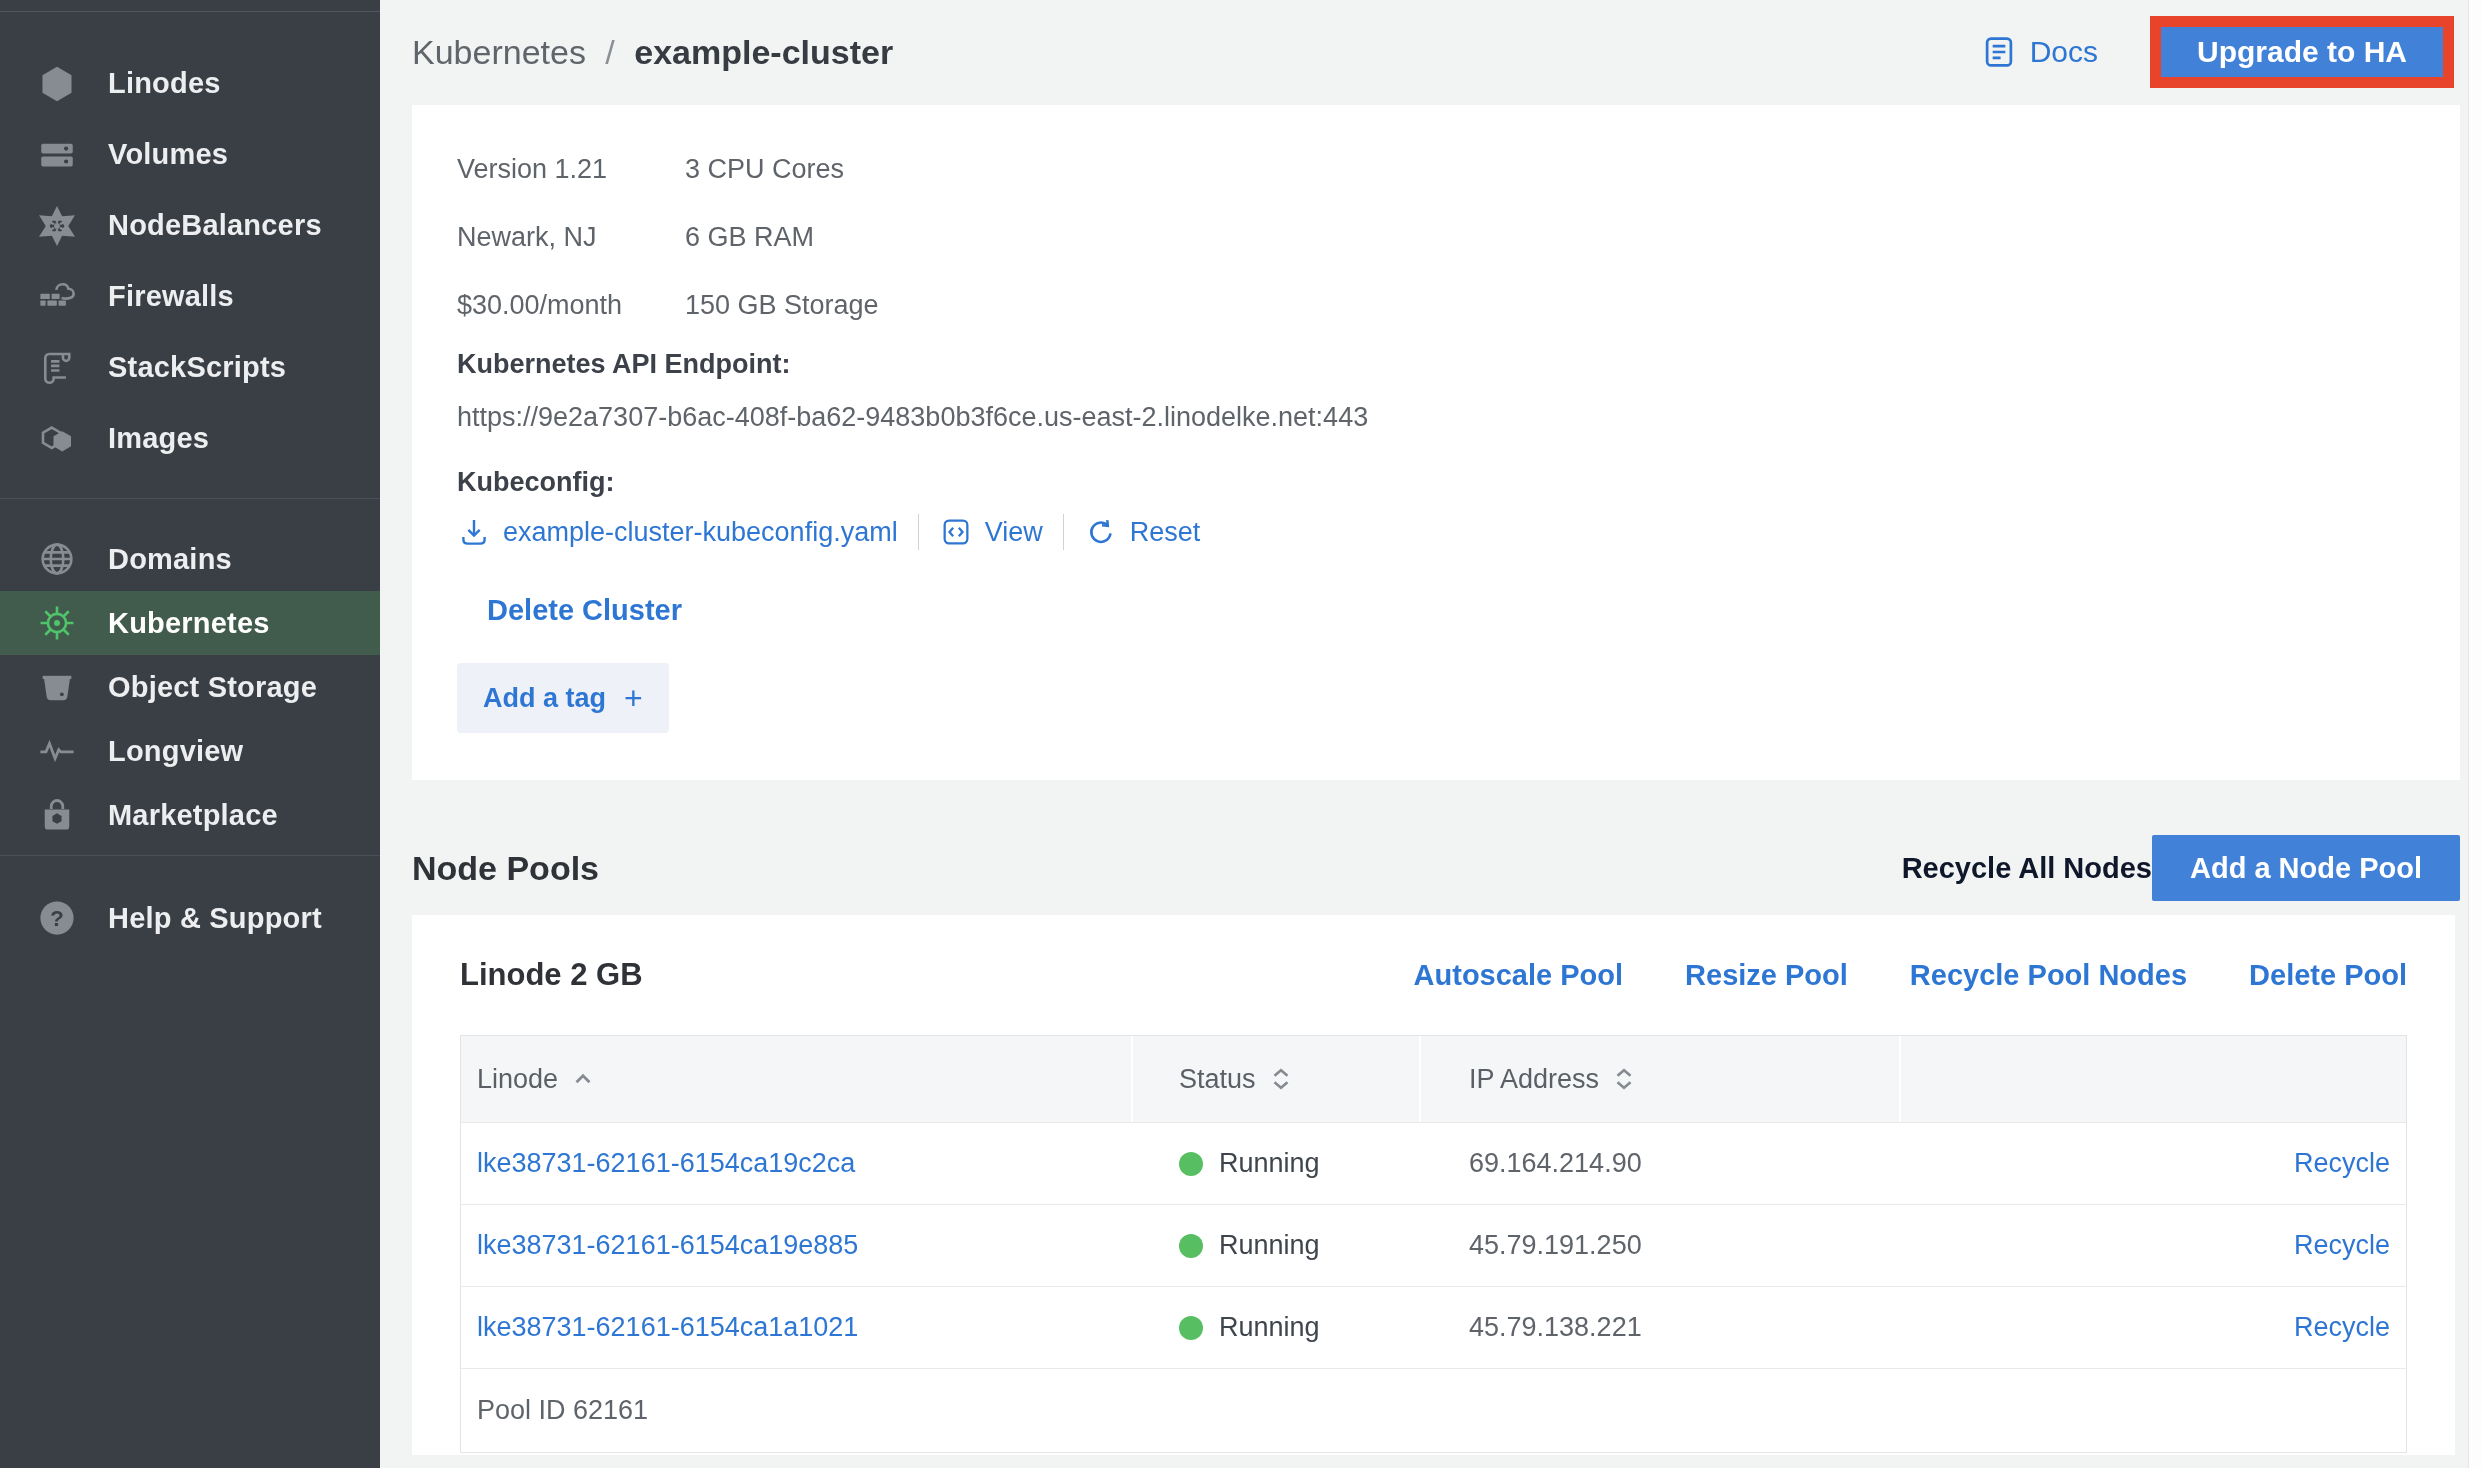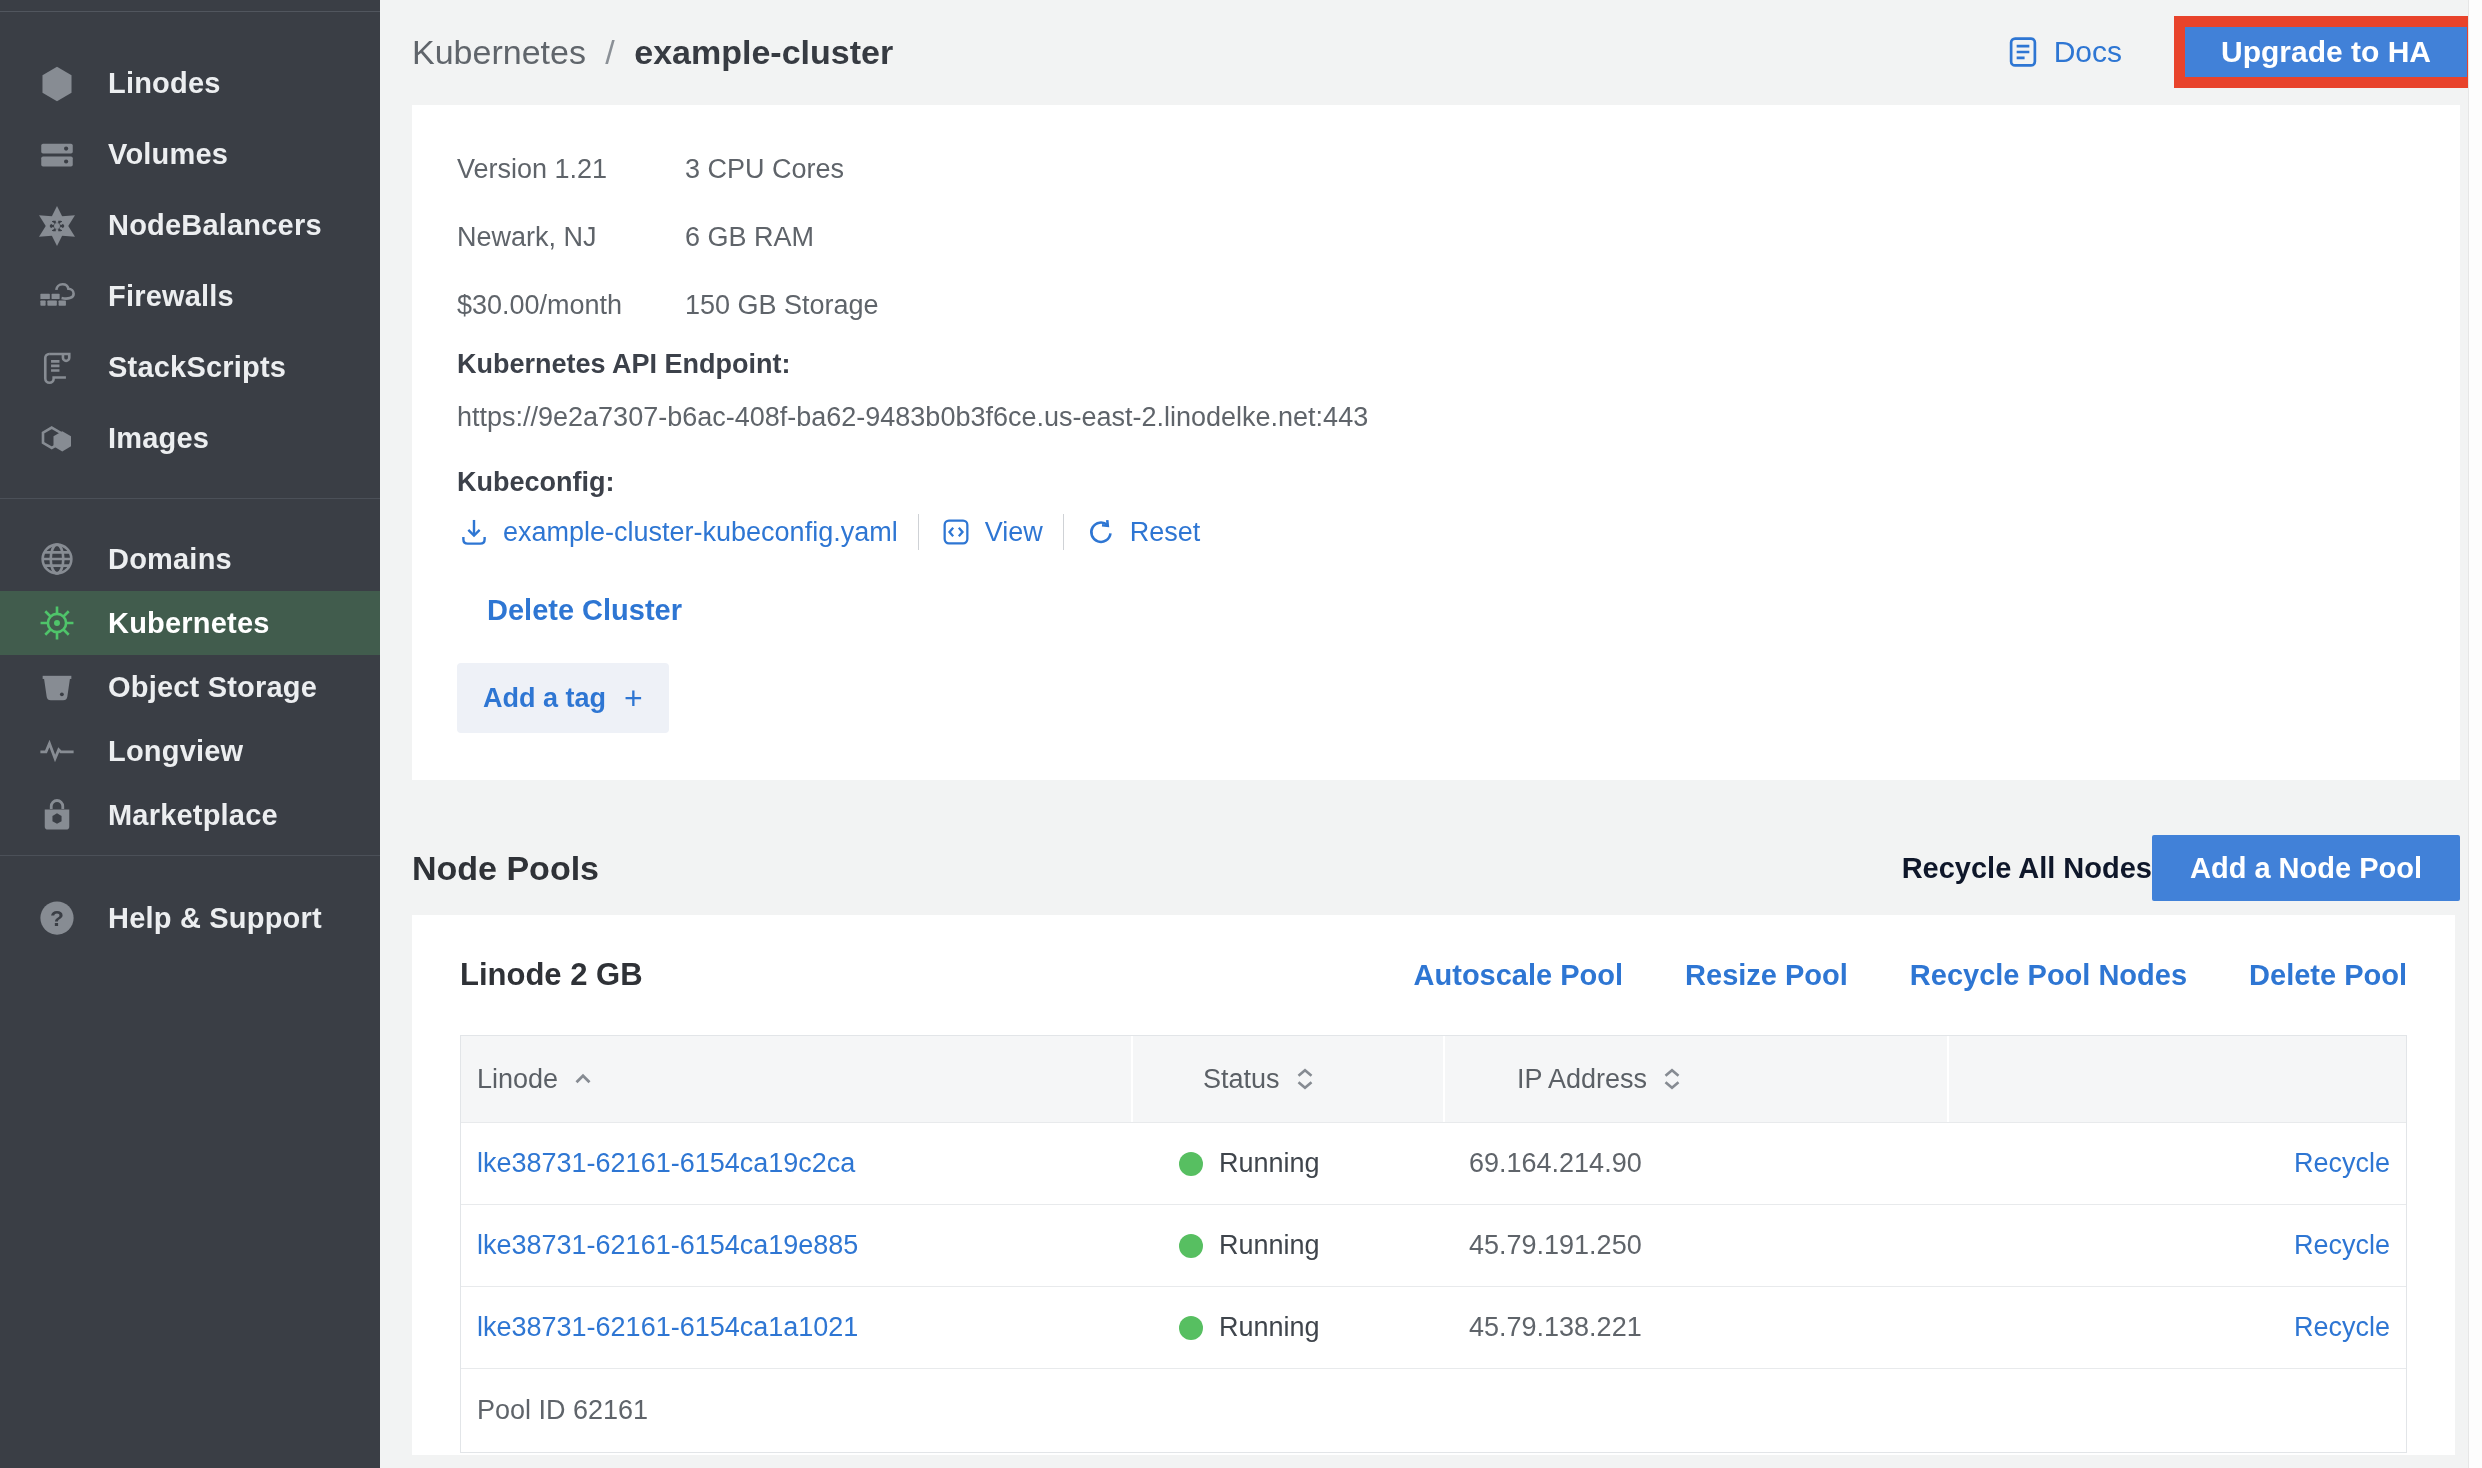--- a/index.html
+++ b/index.html
@@ -17,21 +17,21 @@
   .nav-divider2 { border-top:1px solid #4b5058; margin-top:8px; }
   .nav-item { display:flex; align-items:center; height:71px; cursor:pointer; }
   .nav-item.short { height:64px; }
   .nav-item.selected { background:#415c4d; }
   .nav-icon { width:42px; height:42px; margin-left:36px; margin-right:30px; flex:0 0 42px; }
   .nav-icon svg { width:42px; height:42px; display:block; }
   .nav-label { font-size:29px; font-weight:600; color:#eceef0; letter-spacing:.2px; }
   .nav-item.selected .nav-label { color:#ffffff; font-weight:700; }
 
   
-  .header-row { position:absolute; left:412px; right:4px; top:0; height:104px;
+  .header-row { position:absolute; left:412px; right:28px; top:0; height:104px;
                 display:flex; align-items:center; justify-content:space-between; }
   .breadcrumb { font-size:34px; }
   .crumb-link { color:#60656b; }
   .crumb-sep { color:#8b9096; margin:0 10px; }
   .crumb-current { color:#373b42; font-weight:700; }
   .header-actions { display:flex; align-items:center; }
   .docs-link { display:flex; align-items:center; color:#2e76d3; font-size:30px; margin-right:52px; cursor:pointer; }
   .docs-link svg { width:38px; height:38px; margin-right:12px; }
   .annotation-box { border:11px solid #e8432b; }
   .upgrade-btn { background:#4181d8; color:#ffffff; font-weight:700; font-size:30px;
@@ -63,21 +63,21 @@
   .add-pool-btn { background:#4181d8; color:#fff; font-size:29px; font-weight:600; height:66px;
                   padding:0 38px; display:flex; align-items:center; border:none; border-radius:2px; cursor:pointer; }
 
   .pool-card { left:412px; right:27px; top:915px; height:540px; padding:0 48px; }
   .pool-header { height:120px; display:flex; align-items:center; justify-content:space-between; }
   .pool-title { font-size:31px; font-weight:700; color:#2f3237; }
   .pool-links { display:flex; align-items:center; gap:62px; }
   .pool-links span { font-size:29px; font-weight:600; color:#2e76d3; cursor:pointer; }
 
   .nodes-table { border:1px solid #e2e5e8; }
-  .t-header { display:flex; height:86px; background:#f5f6f7;gap:24px; }
+  .t-header { display:flex; height:86px; background:#f5f6f7; }
   .t-hcell { display:flex; align-items:center; font-size:27px; color:#5b6066; cursor:pointer; border-right:2px solid #ffffff; }
   .t-hcell svg { width:26px; height:26px; margin-left:12px; }
   .t-row { display:flex; height:82px; align-items:center; border-top:1px solid #e8eaec; }
   .t-footer { display:flex; height:84px; align-items:center; border-top:1px solid #e8eaec; font-size:27px; color:#5f646a; }
   .col-linode { width:672px; padding-left:16px; }
   .col-status { width:288px; padding-left:46px; display:flex; align-items:center; }
   .col-ip     { width:480px; padding-left:48px; }
   .col-action { flex:1; text-align:right; padding-right:16px; }
   .node-link { color:#2e76d3; font-size:27px; cursor:pointer; }
   .status-dot { width:24px; height:24px; border-radius:50%; background:#57bf61; margin-right:16px; flex:0 0 24px; }

